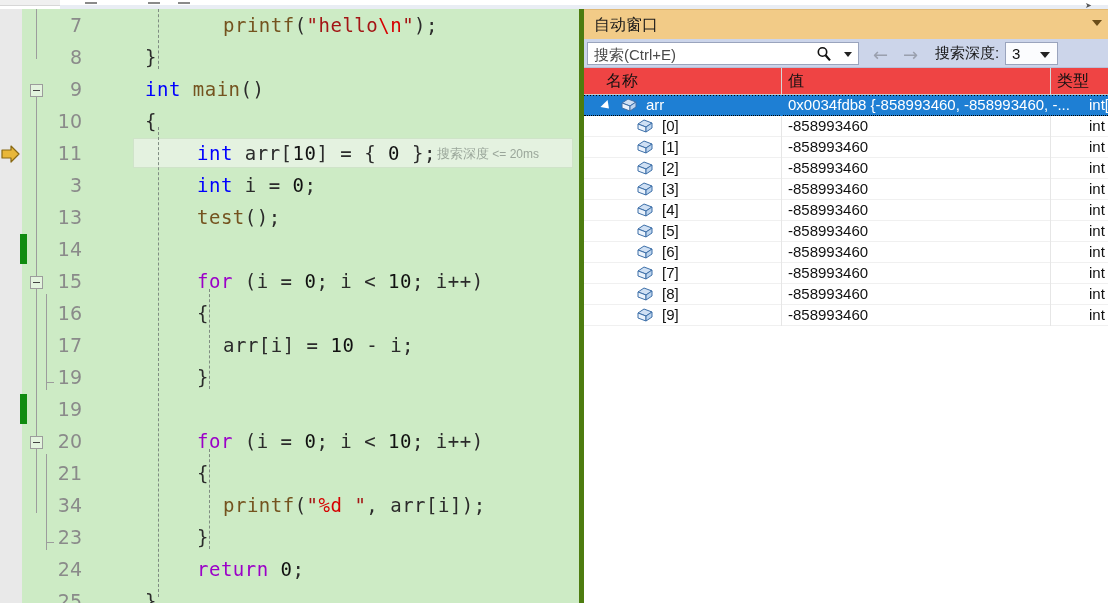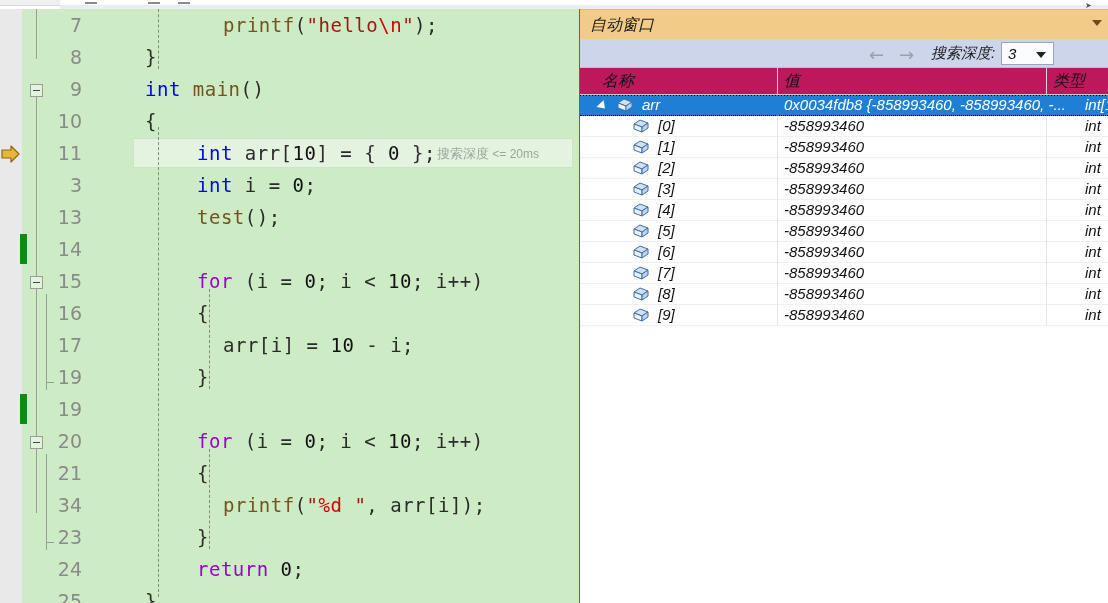--- a/index.html
+++ b/index.html
@@ -74,21 +74,21 @@
 
   .timing{
     position:absolute;font-size:12px;color:#9aa69a;
     font-family:"Liberation Sans","DejaVu Sans",sans-serif;line-height:32px;
   }
   .timing .big{font-size:13px;}
 
   
   .toolwin{
     position:absolute;left:579px;top:9px;width:529px;height:594px;
-    background:#ffffff;border-left:1px solid #4d7c0f;box-sizing:border-box;font-style:italic;
+    background:#ffffff;border-left:5px solid #4d7c0f;box-sizing:border-box;
   }
   .tw-title{
     position:absolute;left:0;top:0;right:0;height:30px;background:#f2cb87;
     border-top:1px solid #e0b976;box-sizing:border-box;
   }
   .tw-title-text{
     position:absolute;left:10px;top:5px;font-size:16px;color:#1a1a1a;
     font-family:"Liberation Sans","DejaVu Sans",sans-serif;
   }
   .tw-title-caret{
@@ -129,21 +129,21 @@
   }
   .depth-val{position:absolute;left:6px;top:2px;font-size:15px;color:#111;}
   .depth-caret{
     position:absolute;right:7px;top:9px;width:0;height:0;
     border-left:5px solid transparent;border-right:5px solid transparent;
     border-top:6px solid #222;
   }
 
   
   .tw-head{
-    position:absolute;left:0;top:59px;right:0;height:27px;background:#be185d;
+    position:absolute;left:0;top:59px;right:0;height:27px;background:#ef4444;
     border-bottom:1px solid #c8c8c8;box-sizing:border-box;
   }
   .th{
     position:absolute;top:3px;font-size:16px;color:#111;
     font-family:"Liberation Sans","DejaVu Sans",sans-serif;
   }
   .colsep{position:absolute;top:0;width:1px;height:27px;background:#d6d6d6;}
 
   .tw-body{position:absolute;left:0;top:86px;right:0;bottom:0;background:#ffffff;}
   .row{position:absolute;left:0;right:0;height:21px;border-bottom:1px solid #f0f0f0;box-sizing:border-box;}
@@ -306,20 +306,30 @@
   </div>
 
   <div class="toolwin">
 
     <div class="tw-title">
       <div class="tw-title-text">自动窗口</div>
       <div class="tw-title-caret"></div>
     </div>
 
     <div class="tw-toolbar">
+      <div class="searchbox">
+        <div class="search-ph">搜索(Ctrl+E)</div>
+        <div class="search-icon">
+          <svg width="16" height="16" viewBox="0 0 16 16">
+            <circle cx="6.5" cy="6" r="4.2" fill="none" stroke="#111" stroke-width="1.6"></circle>
+            <line x1="9.6" y1="9.2" x2="14" y2="14.4" stroke="#111" stroke-width="2.2"></line>
+          </svg>
+        </div>
+        <div class="search-split"></div>
+      </div>
       <div class="nav-arrow" style="left:289px;">←</div>
       <div class="nav-arrow" style="left:319px;">→</div>
       <div class="depth-label">搜索深度:</div>
       <div class="depth-combo">
         <div class="depth-val">3</div>
         <div class="depth-caret"></div>
       </div>
     </div>
 
     <div class="tw-head">

